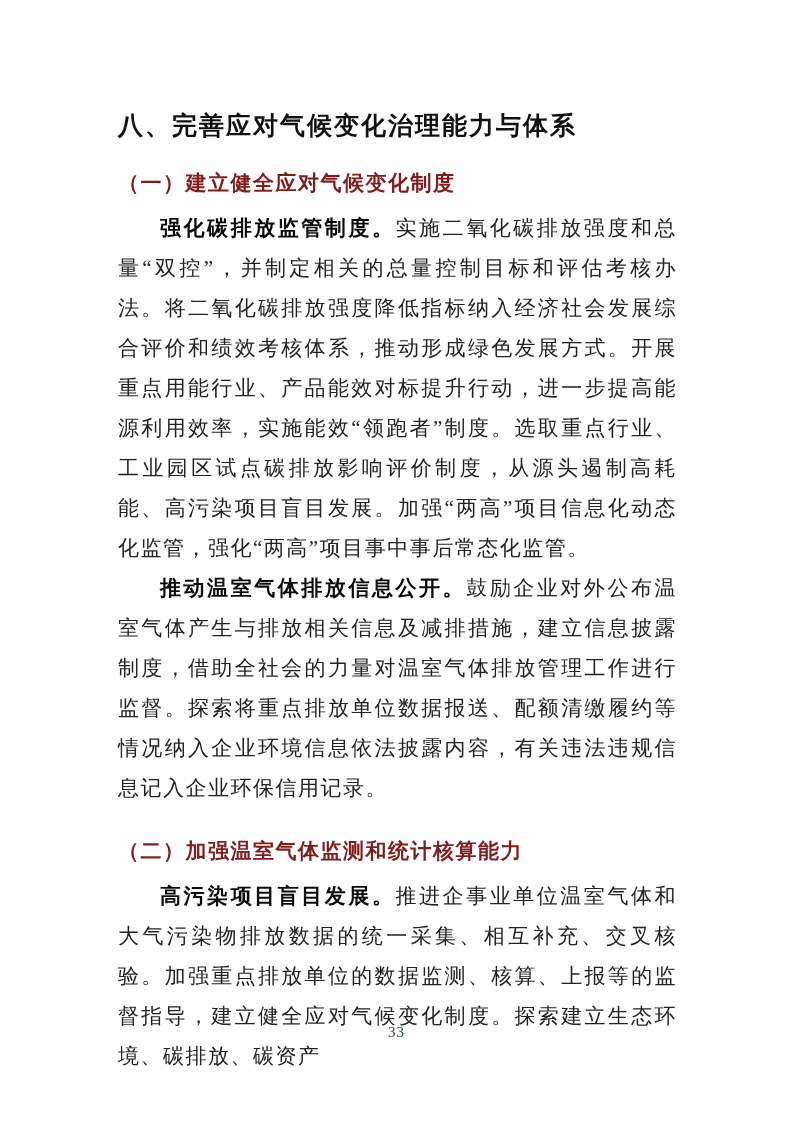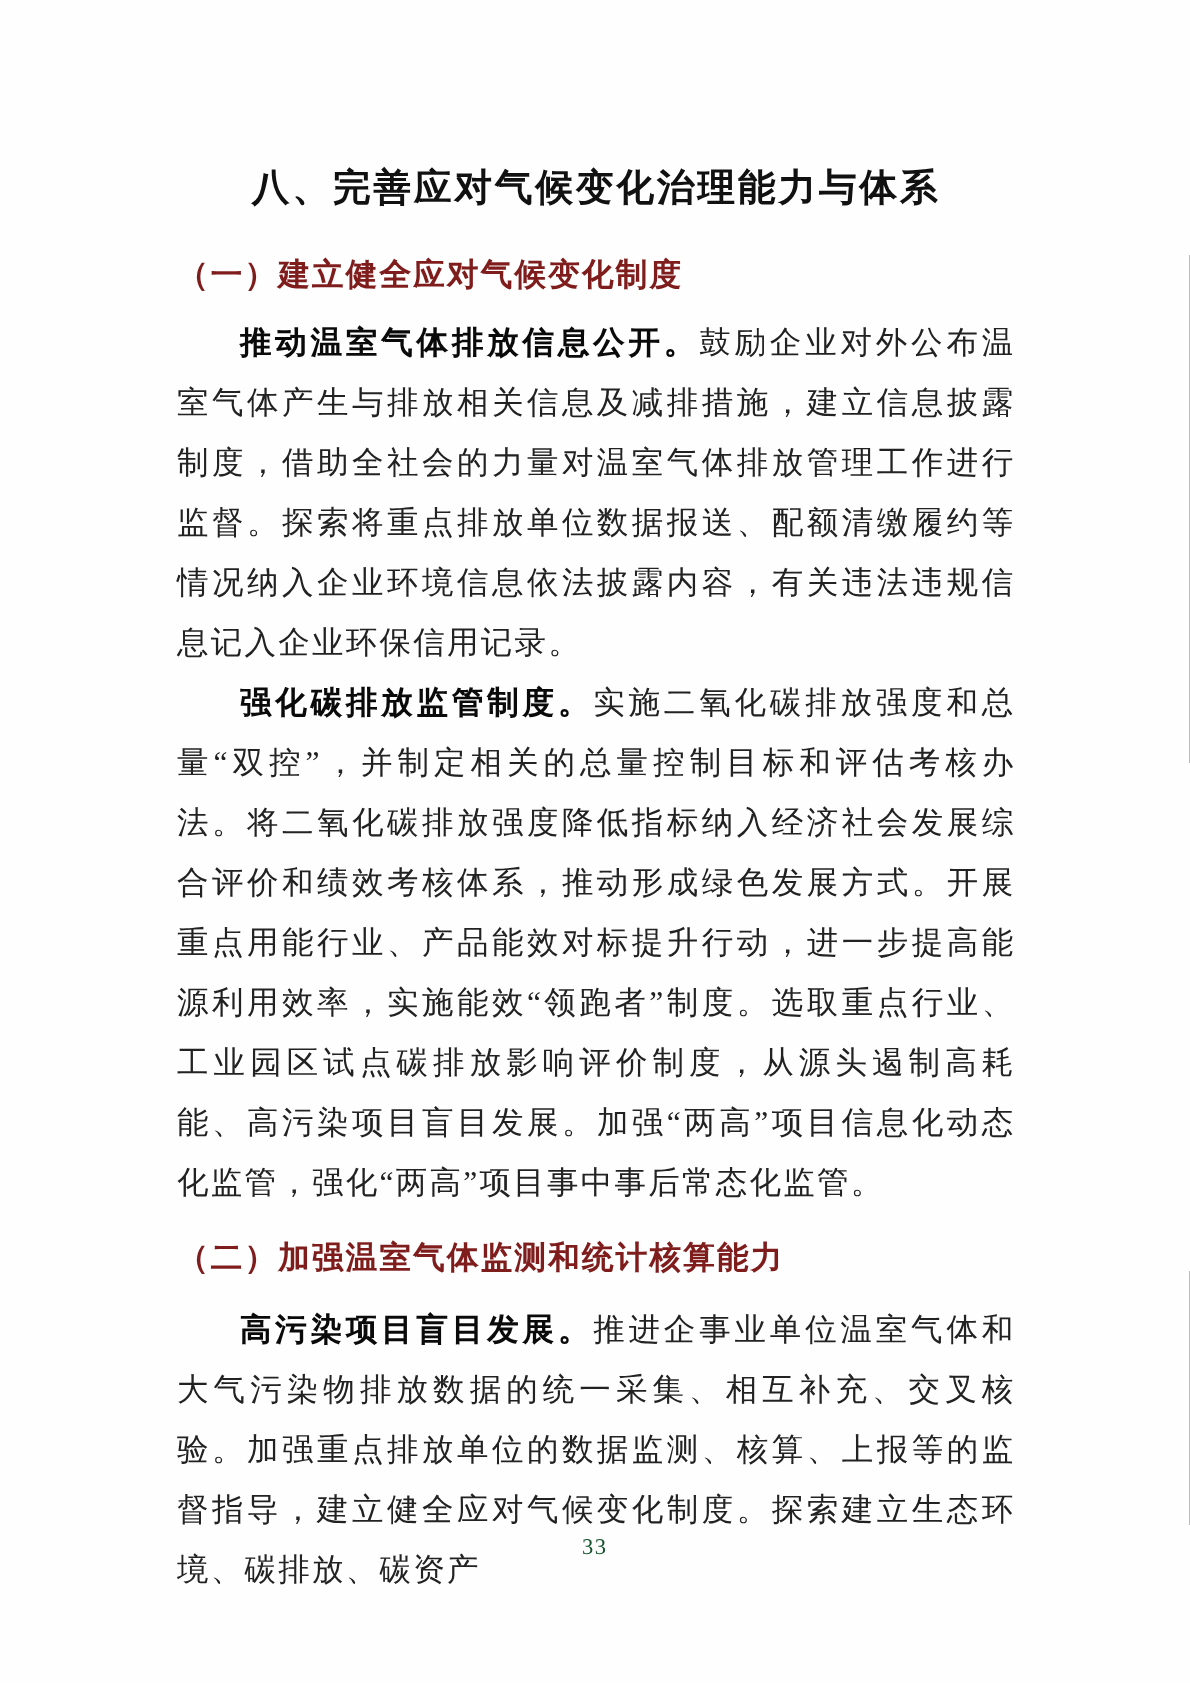--- a/index.html
+++ b/index.html
@@ -22,34 +22,32 @@
   }
   .main-heading {
     font-family: "Liberation Sans", "DejaVu Sans", sans-serif;
     font-size: 25px;
     font-weight: 700;
     letter-spacing: 2px;
     line-height: 34px;
     color: #111;
     margin-bottom: 26px;
     white-space: nowrap;
-    text-align: center;
   }
   .section-heading {
     font-size: 21px;
     font-weight: 700;
     letter-spacing: 1.5px;
     line-height: 30px;
     color: #7f1d1d;
     margin-bottom: 10px;
     white-space: nowrap;
   }
   .section-heading.second {
-    margin-top: 18px;
-    font-family: Liberation Mono, monospace;
+    margin-top: 28px;
   }
   .para {
     font-size: 21px;
     line-height: 40px;
     letter-spacing: 1.5px;
     text-indent: 2em;
     text-align: justify;
     text-justify: inter-character;
     color: #222;
   }
@@ -71,23 +69,23 @@
 </head>
 <body>
 
 <div class="page">
   <div class="content">
 
     <h1 class="main-heading">八、完善应对气候变化治理能力与体系</h1>
 
     <h2 class="section-heading">（一）建立健全应对气候变化制度</h2>
 
+    <p class="para"><span class="lead">强化碳排放监管制度。</span><span>实施二氧化碳排放强度和总量“双控”，并制定相关的总量控制目标和评估考核办法。将二氧化碳排放强度降低指标纳入经济社会发展综合评价和绩效考核体系，推动形成绿色发展方式。开展重点用能行业、产品能效对标提升行动，进一步提高能源利用效率，实施能效“领跑者”制度。选取重点行业、工业园区试点碳排放影响评价制度，从源头遏制高耗能、高污染项目盲目发展。加强“两高”项目信息化动态化监管，强化“两高”项目事中事后常态化监管。</span></p>
+
     <p class="para"><span class="lead">推动温室气体排放信息公开。</span><span>鼓励企业对外公布温室气体产生与排放相关信息及减排措施，建立信息披露制度，借助全社会的力量对温室气体排放管理工作进行监督。探索将重点排放单位数据报送、配额清缴履约等情况纳入企业环境信息依法披露内容，有关违法违规信息记入企业环保信用记录。</span></p>
-
-    <p class="para"><span class="lead">强化碳排放监管制度。</span><span>实施二氧化碳排放强度和总量“双控”，并制定相关的总量控制目标和评估考核办法。将二氧化碳排放强度降低指标纳入经济社会发展综合评价和绩效考核体系，推动形成绿色发展方式。开展重点用能行业、产品能效对标提升行动，进一步提高能源利用效率，实施能效“领跑者”制度。选取重点行业、工业园区试点碳排放影响评价制度，从源头遏制高耗能、高污染项目盲目发展。加强“两高”项目信息化动态化监管，强化“两高”项目事中事后常态化监管。</span></p>
 
     <h2 class="section-heading second">（二）加强温室气体监测和统计核算能力</h2>
 
     <p class="para"><span class="lead">高污染项目盲目发展。</span><span>推进企事业单位温室气体和大气污染物排放数据的统一采集、相互补充、交叉核验。加强重点排放单位的数据监测、核算、上报等的监督指导，建立健全应对气候变化制度。探索建立生态环境、碳排放、碳资产</span></p>
 
   </div>
 
   <div class="page-number">33</div>
 </div>
 

